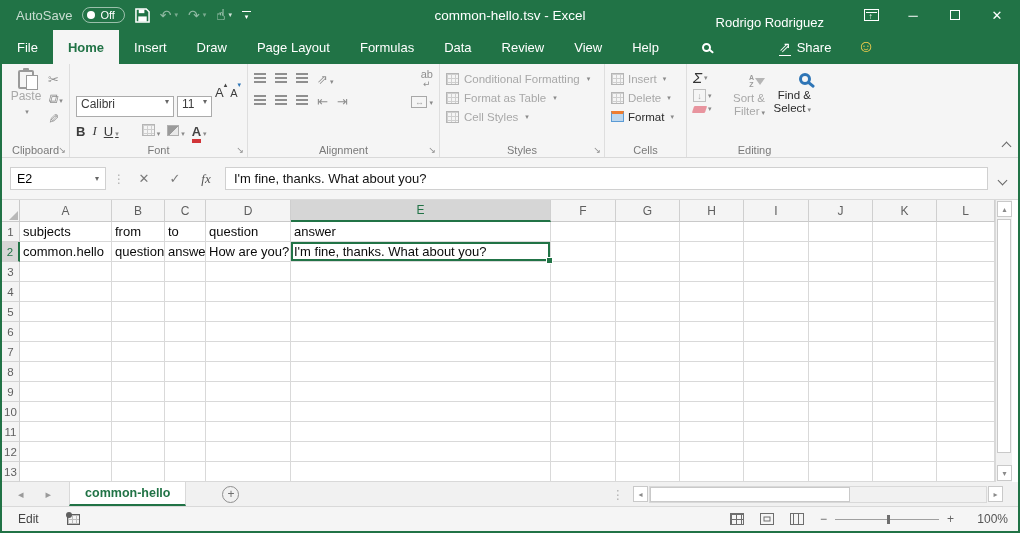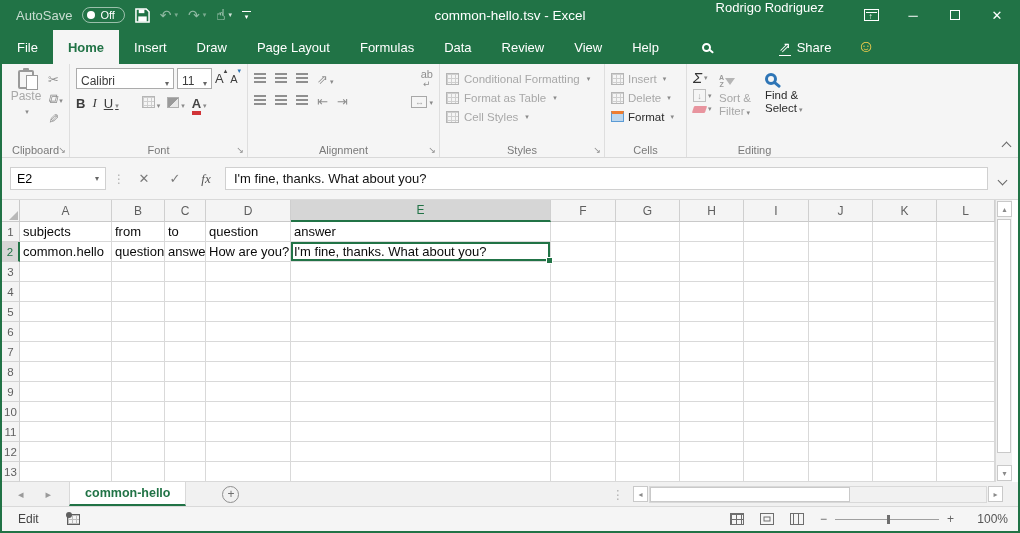--- a/index.html
+++ b/index.html
@@ -17,21 +17,21 @@
   .pill em { font-style:normal; font-size:11px; color:#fff; }
   .qbtn { color:#fff; font-size:14px; display:inline-flex; align-items:center; gap:1px; cursor:pointer; }
   .dim { opacity:.5; }
   .dd::after { content:"▾"; font-size:7px; color:rgba(255,255,255,.8); margin-left:2px; }
   .g-undo::before { content:"↶"; } .g-redo::before { content:"↷"; }
   .g-touch::before { content:"☝"; font-size:15px; }
   .qat-custom { display:inline-flex; flex-direction:column; align-items:center; line-height:5px; font-size:8px; color:#fff; cursor:pointer; }
   .qat-custom i { font-style:normal; border-top:1px solid #fff; width:9px; height:2px; margin-bottom:1px; }
   .qat-custom::after { content:"▾"; font-size:7px; }
   .tb-title { position:absolute; left:0; right:0; text-align:center; pointer-events:none; font-size:13.5px; }
-  .tb-right { margin-left:auto; display:flex; align-items:flex-start; height:100%; }
+  .tb-right { margin-left:auto; display:flex; align-items:flex-end; height:100%; }
   .tb-user { margin-right:26px; font-size:13px; cursor:pointer; }
   .winbtn { width:42px; height:100%; display:flex; align-items:center; justify-content:center; cursor:pointer; color:#fff; font-size:13px; }
   .ribopts { width:15px; height:12px; border:1px solid #fff; position:relative; display:inline-block; }
   .ribopts::before { content:""; position:absolute; top:2px; left:1px; right:1px; border-top:1px solid #fff; }
   .ribopts::after { content:"↑"; position:absolute; font-size:8px; left:4px; top:2px; }
   .maxbox { width:10px; height:10px; border:1px solid #fff; display:inline-block; }
 
   
   .tabrow { height:34px; background:#217346; display:flex; align-items:stretch; color:#fff; font-size:13px; flex:0 0 34px; }
   .rtab { padding:0 15px; display:flex; align-items:center; cursor:pointer; }
@@ -59,21 +59,21 @@
   .grp-clip { width:68px; }
   .paste-big { display:flex; flex-direction:column; align-items:center; width:36px; cursor:default; }
   .clipb { width:16px; height:19px; border:2px solid #9a9a9a; border-radius:2px; position:relative; margin-top:2px; background:#f5f5f5; }
   .clipb::before { content:""; position:absolute; top:-4px; left:3px; width:6px; height:4px; background:#9a9a9a; border-radius:1px; }
   .clipb::after { content:""; position:absolute; right:-6px; top:3px; width:10px; height:13px; background:#fff; border:1px solid #9a9a9a; }
   .clip-mini { display:flex; flex-direction:column; gap:4px; margin-left:4px; margin-top:4px; font-size:13px; color:#8f8f8f; }
   .g-scissors::before { content:"✂"; } .g-copy::before { content:"⧉"; } .g-paint::before { content:"✎"; display:inline-block; transform:rotate(90deg); }
 
   
   .grp-font { width:178px; flex-direction:column; }
-  .combo { background:#fff; border:1px solid #ababab; height:21px; display:flex; align-items:flex-end; padding:0 4px; font-size:12px; cursor:pointer; }
+  .combo { background:#fff; border:1px solid #ababab; height:21px; display:flex; align-items:flex-start; padding:0 4px; font-size:12px; cursor:pointer;margin-top:28px; }
   .combo .cv { flex:1; } .combo::after { content:"▾"; font-size:8px; color:#666; }
   .frow1 { display:flex; gap:3px; align-items:center; }
   .frow2 { display:flex; gap:7px; align-items:center; margin-top:6px; font-size:13px; }
   .Abig { font-size:13px; position:relative; cursor:pointer; }
   .Abig sup { font-size:7px; position:relative; top:-5px; }
   .b-bold { font-weight:bold; } .b-ital { font-style:italic; font-family:"Liberation Serif",serif; }
   .b-und { text-decoration:underline; }
   .gridic { width:13px; height:12px; border:1px solid #b5b5b5; display:inline-block;
             background-image:linear-gradient(#cfcfcf 1px,transparent 1px),linear-gradient(90deg,#cfcfcf 1px,transparent 1px);
             background-size:100% 4px,4px 100%; }
@@ -105,21 +105,21 @@
   .crow { display:flex; align-items:center; gap:4px; height:19px; font-size:11.5px; }
   .fmtic { width:13px; height:11px; border:1px solid #5b9bd5; background:#bdd7ee; border-top:3px solid #ed7d31; display:inline-block; }
 
   
   .grp-edit { width:135px; border-right:none; }
   .ecol1 { display:flex; flex-direction:column; gap:3px; width:26px; margin-top:1px; }
   .ecol1 > span { display:flex; align-items:center; }
   .g-sigma::before { content:"Σ"; font-size:15px; color:#333; }
   .fdown { width:13px; height:13px; border:1px solid #c0c0c0; color:#a8a8a8; font-size:9px; text-align:center; line-height:12px; display:inline-block; }
   .eraser { width:13px; height:7px; background:#e8949e; transform:skewX(-18deg); border-radius:1px; display:inline-block; }
-  .ebig { display:flex; flex-direction:column; align-items:flex-start; justify-content:flex-start; width:46px; font-size:11.5px; line-height:13px; margin-top:2px; text-align:center; cursor:pointer; }
+  .ebig { display:flex; flex-direction:column; align-items:flex-end; justify-content:flex-start; width:46px; font-size:11.5px; line-height:13px; margin-top:2px; text-align:center; cursor:pointer; }
   .azic { display:flex; align-items:center; gap:1px; height:22px; }
   .azic .az { display:flex; flex-direction:column; font-size:7px; line-height:7px; color:#9a9a9a; font-weight:bold; }
   .funnel { width:0; height:0; border-left:5px solid transparent; border-right:5px solid transparent; border-top:7px solid #b5b5b5; display:inline-block; }
   .magbig { width:12px; height:12px; border:3px solid #2e75b6; border-radius:50%; position:relative; display:inline-block; margin:3px 0 4px; }
   .magbig::after { content:""; position:absolute; width:8px; height:3px; background:#2e75b6; right:-7px; bottom:-4px; transform:rotate(40deg); border-radius:1px; }
   .collapse { position:absolute; right:8px; bottom:4px; cursor:pointer; }
   .chev-up { width:7px; height:7px; border-left:1.5px solid #666; border-top:1.5px solid #666; transform:rotate(45deg); display:inline-block; }
   .chev-down { width:7px; height:7px; border-right:1.5px solid #666; border-bottom:1.5px solid #666; transform:rotate(45deg); display:inline-block; }
 
   

